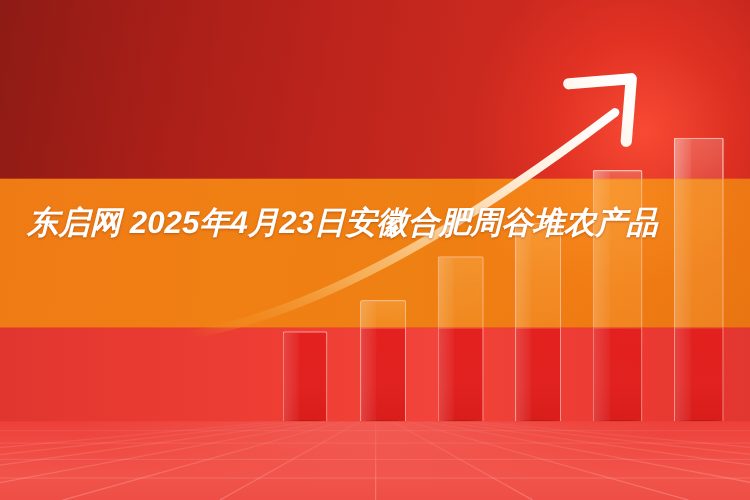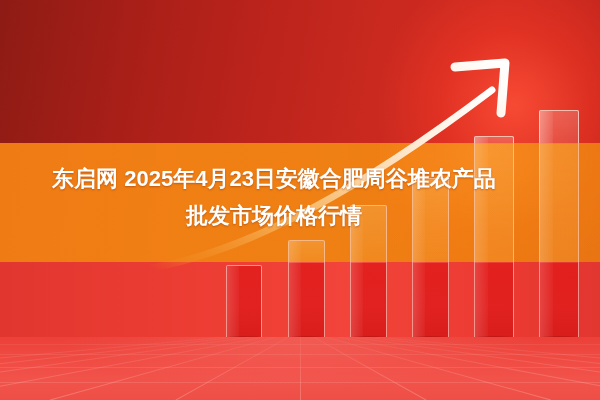--- a/index.html
+++ b/index.html
@@ -157,25 +157,26 @@
 
   
   .title-wrap {
     position: absolute;
     left: 0;
     top: 160px;
     width: 548px;
     text-align: center;
     color: #ffffff;
     font-weight: bold;
-    font-size: 22px;
+    font-size: 25px;
     line-height: 37px;
     letter-spacing: 0px;
     text-shadow: 0 1px 2px rgba(130,45,5,0.45);
     white-space: nowrap;
+    font-style: italic;
   }
   .title-line { display: block; }
 </style>
 </head>
 <body>
 
 <div id="banner">
 
   <div class="bg-top"></div>
   <div class="bg-top-glow"></div>
@@ -273,16 +274,15 @@
         <div class="floor-line-v" style="left: 325px; top: 0px; bottom: auto; height: 233.7px; transform: rotate(-74.36deg); transform-origin: 50% 0%;"></div>
         <div class="floor-line-v" style="left: 337.5px; top: 0px; bottom: auto; height: 343.3px; transform: rotate(-79.43deg); transform-origin: 50% 0%;"></div>
         <div class="floor-line-v" style="left: 350px; top: 0px; bottom: auto; height: 454.4px; transform: rotate(-82.03deg); transform-origin: 50% 0%;"></div>
         <div class="floor-line-v" style="left: 362.5px; top: 0px; bottom: auto; height: 566px; transform: rotate(-83.61deg); transform-origin: 50% 0%;"></div>
         <div class="floor-line-v" style="left: 375px; top: 0px; bottom: auto; height: 677.9px; transform: rotate(-84.67deg); transform-origin: 50% 0%;"></div>
       </div>
   </div>
 
   <div class="title-wrap">
     <span class="title-line">东启网 2025年4月23日安徽合肥周谷堆农产品</span>
-    <span class="title-line">批发市场价格行情</span>
   </div>
 
 </div>
 
 </body></html>

